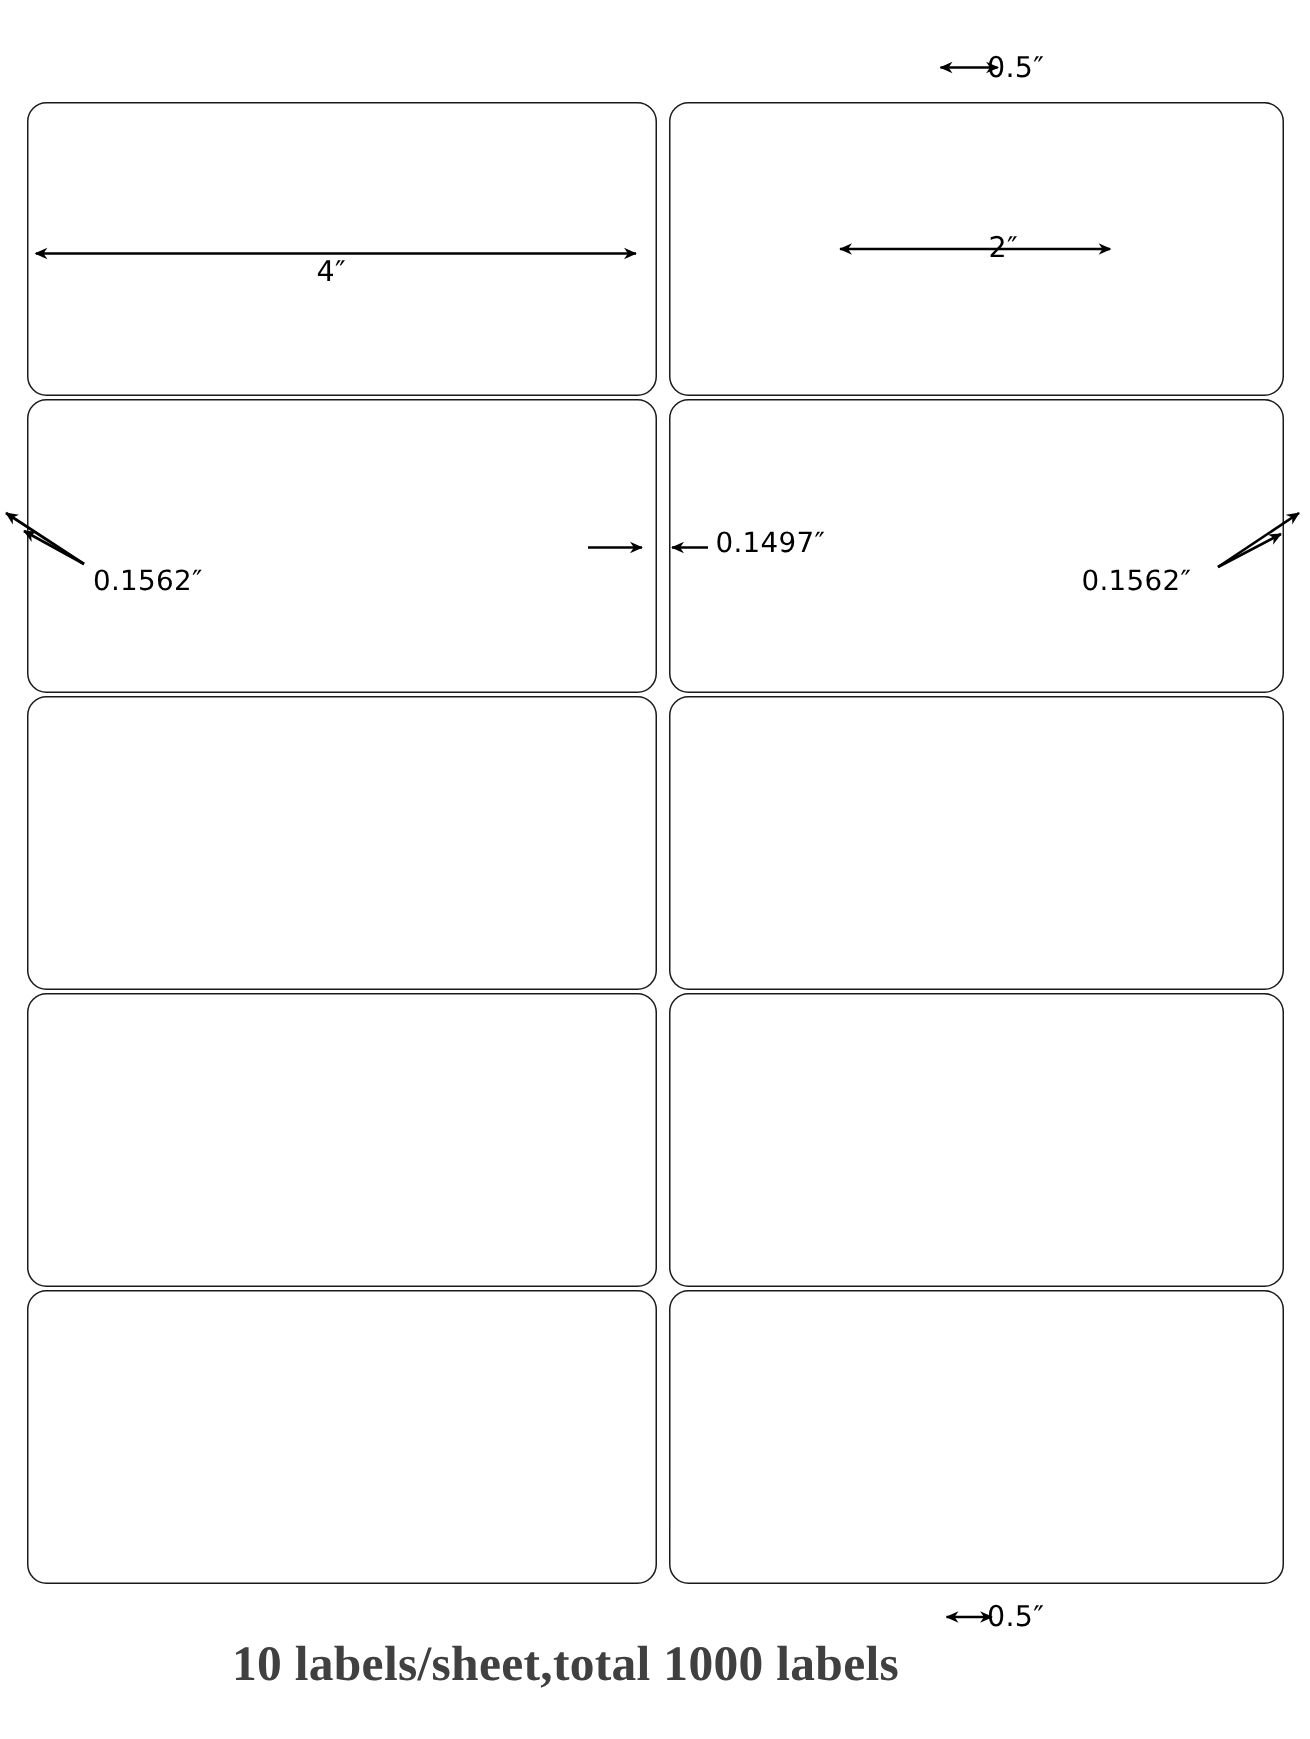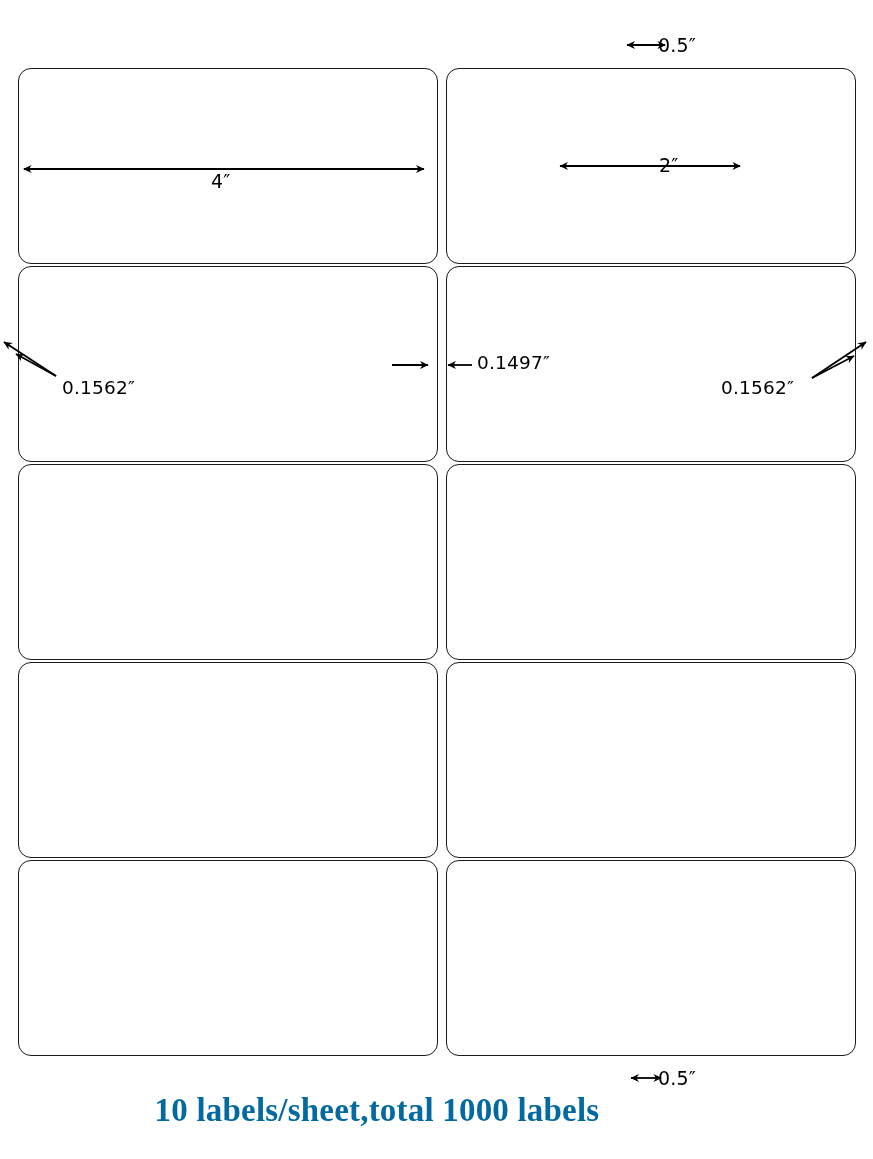--- a/index.html
+++ b/index.html
@@ -48,21 +48,21 @@
   }
   #caption {
     position: absolute;
     left: 0;
     top: 1092px;
     width: 754px;
     text-align: center;
     font-family: "Liberation Serif", serif;
     font-weight: bold;
     font-size: 33px;
-    color: #0369a1;
+    color: #404040;
     letter-spacing: 0.2px;
   }
 </style>
 </head>
 <body>
 
 <div id="sheet">
 
   <div class="label" style="left:18px;  top:52px;  width:420px; height:196px;"></div>
   <div class="label" style="left:446px; top:52px;  width:410px; height:196px;"></div>

